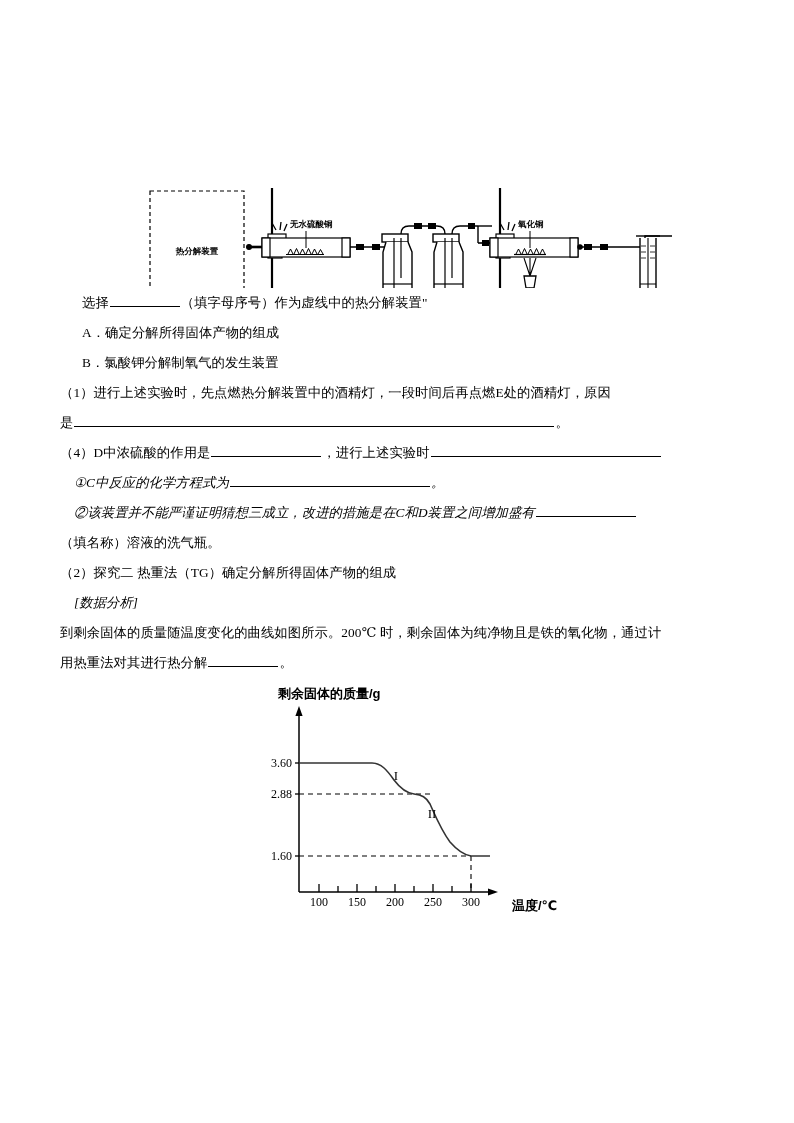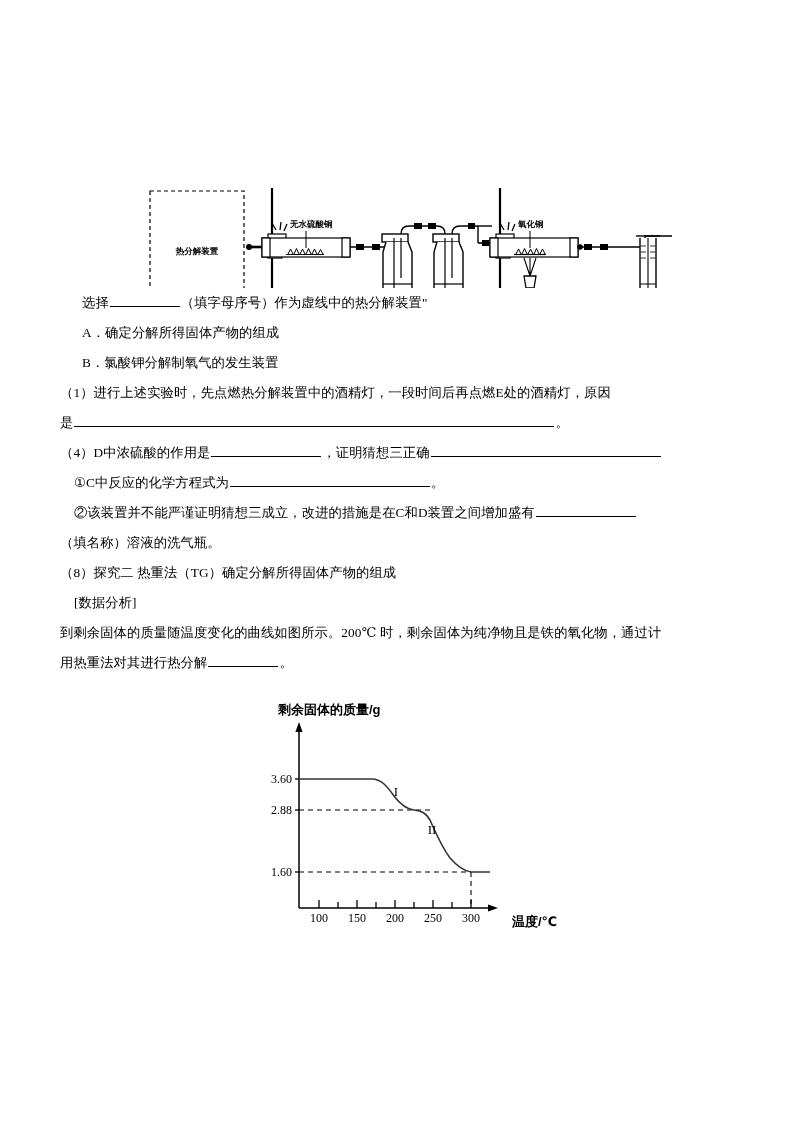--- a/index.html
+++ b/index.html
@@ -37,21 +37,21 @@
     margin: 0;
     padding: 0 55px 0 60px;
     font-size: 13.3px;
     line-height: 30px;
   }
   .line {
     white-space: nowrap;
     letter-spacing: 0.1px;
   }
   .line.indent1 { text-indent: 22px; }
-  .line.indent2 { text-indent: 14px; }
+  .line.indent2 { text-indent: 14px; font-style: italic; }
 
   .blank {
     display: inline-block;
     border-bottom: 1px solid #000;
     vertical-align: baseline;
     height: 14px;
     margin: 0 1px;
   }
   .b-70  { width: 70px; }
   .b-100 { width: 100px; }
@@ -60,21 +60,21 @@
   .b-230 { width: 230px; }
   .b-480 { width: 480px; }
 
   sub { font-size: 9px; vertical-align: baseline; position: relative; top: 3px; }
 
   
   .chart-wrap {
     position: relative;
     width: 728px;
     height: 265px;
-    margin-top: 22px;
+    margin-top: 6px;
   }
   .chart-wrap svg { display: block; }
 
   .lbl {
     font-family: "Liberation Serif", "DejaVu Serif", serif;
     font-size: 12px;
     fill: #000;
   }
   .lbl-cn {
     font-family: "Liberation Sans", "DejaVu Sans", sans-serif;
@@ -263,34 +263,34 @@
 
     <div class="line indent1">A．确定分解所得固体产物的组成</div>
     <div class="line indent1">B．氯酸钾分解制氧气的发生装置</div>
 
     <div class="line">（1）进行上述实验时，先点燃热分解装置中的酒精灯，一段时间后再点燃E处的酒精灯，原因</div>
     <div class="line">
       <span>是</span><span class="blank b-480"></span><span>。</span>
     </div>
 
     <div class="line">
-      <span>（4）D中浓硫酸的作用是</span><span class="blank b-110"></span><span>，证明猜想三正确</span><span class="blank b-230"></span>
+      <span>（4）D中浓硫酸的作用是</span><span class="blank b-110"></span><span>，进行上述实验时</span><span class="blank b-230"></span>
     </div>
 
 
     <div class="line indent2">
       <span>①C中反应的化学方程式为</span><span class="blank b-200"></span><span>。</span>
     </div>
 
     <div class="line indent2">
       <span>②该装置并不能严谨证明猜想三成立，改进的措施是在C和D装置之间增加盛有</span><span class="blank b-100"></span>
     </div>
     <div class="line">（填名称）溶液的洗气瓶。</div>
 
-    <div class="line">（8）探究二 热重法（TG）确定分解所得固体产物的组成</div>
+    <div class="line">（2）探究二 热重法（TG）确定分解所得固体产物的组成</div>
     <div class="line indent2">[数据分析]</div>
 
     <div class="line">到剩余固体的质量随温度变化的曲线如图所示。200℃ 时，剩余固体为纯净物且是铁的氧化物，通过计</div>
     <div class="line">
       <span>用热重法对其进行热分解</span><span class="blank b-70"></span><span>。</span>
     </div>
   </div>
 
   <div class="chart-wrap">
     <svg width="794" height="265" viewBox="0 0 794 265" xmlns="http://www.w3.org/2000/svg">

